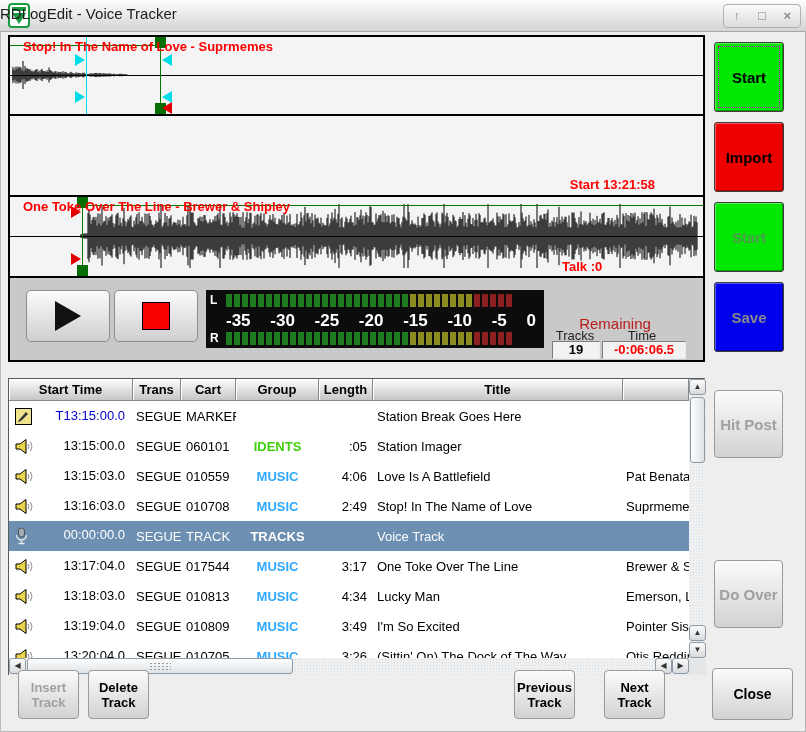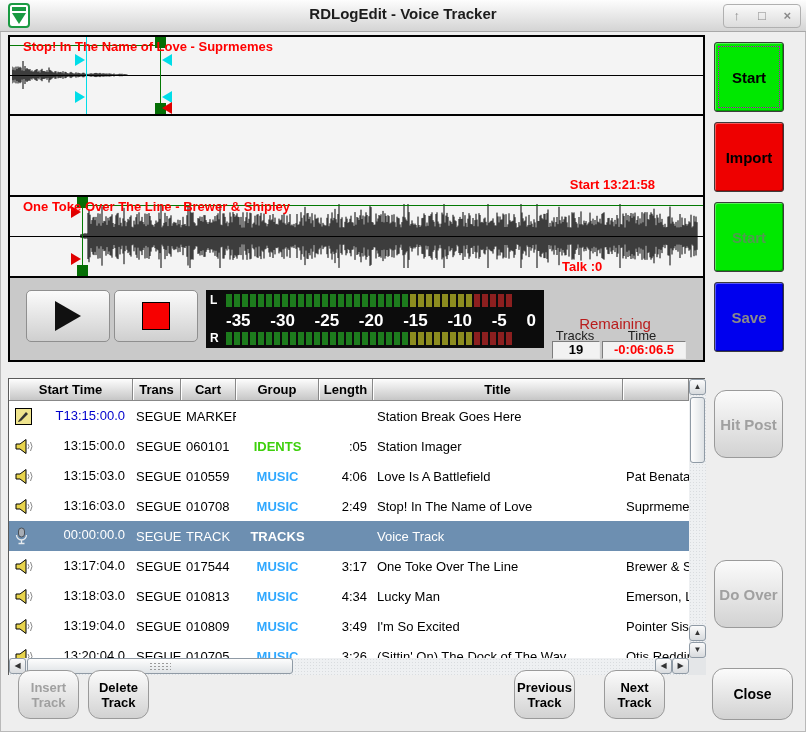--- a/index.html
+++ b/index.html
@@ -4,21 +4,21 @@
 <style>
   html,body{margin:0;padding:0}
   body{width:806px;height:732px;position:relative;background:#eeeeee;
        font-family:"Liberation Sans",sans-serif;overflow:hidden;
        box-shadow:inset 0 0 0 1px #b9b9b9}
   .abs{position:absolute}
 
   
   #titlebar{left:0;top:0;width:806px;height:31px;
     background:linear-gradient(#fdfdfd,#d4d4d4);border-bottom:1px solid #a8a8a8}
-  #win-title{left:0;right:0;top:5px;text-align:center;font-size:15px;font-weight:bold;color:#1c1c1c}
+  #win-title{left:0;right:0;top:5px;font-size:15px;font-weight:normal;color:#1c1c1c}
   #app-icon{left:8px;top:3px}
   #win-controls{right:5px;top:4px;width:76px;height:22px;background:linear-gradient(#fafafa,#dcdcdc);
     border:1px solid #b0b0b0;border-radius:4px;display:flex;align-items:center;justify-content:space-around}
   .winbtn{color:#8a8a8a;font-size:13px;font-weight:bold;line-height:20px;width:22px;text-align:center;cursor:default}
 
   
   #editor{left:8px;top:35px;width:693px;height:323px;border:2px solid #000;background:#f4f4f4}
   .pane{left:0;right:0;background:#f4f4f4;overflow:hidden}
   #pane1{top:0;height:77px;border-bottom:2px solid #000}
   #pane2{top:79px;height:79px;border-bottom:2px solid #000}
@@ -95,21 +95,21 @@
   #vthumb{left:1px;top:18px;width:15px;height:66px;background:linear-gradient(90deg,#fdfdfd,#dfe3e6);
     border:1px solid #8f9aa5;border-radius:3px;box-sizing:border-box}
   #hscroll{left:0;top:279px;width:680px;height:17px;background:#eef0f2;
     background-image:radial-gradient(#d9dcdf 1px,transparent 1px);background-size:3px 3px}
   #hthumb{left:18px;top:0px;width:266px;height:16px;background:linear-gradient(#fdfdfd,#dfe3e6);
     border:1px solid #8f9aa5;border-radius:3px;box-sizing:border-box;display:flex;align-items:center;justify-content:center}
   #hgrip{width:22px;height:9px;background-image:radial-gradient(#9a9a9a 1px,transparent 1px);background-size:4px 3px}
   #sb-corner{left:680px;top:279px;width:17px;height:17px;background:#e4e6e8}
 
   
-  .pbtn{border-radius:12px;font-weight:bold;display:flex;align-items:center;justify-content:center;
+  .pbtn{border-radius:4px;font-weight:bold;display:flex;align-items:center;justify-content:center;
     text-align:center;cursor:default;box-sizing:border-box}
   .graybtn{background:linear-gradient(#fbfbfb,#d2d2d2);border:1px solid #9a9a9a;color:#000;font-size:13px}
   .graybtn.disabled{color:#a0a0a0}
   .bigbtn{width:70px;height:70px;font-size:15px;border:1px solid #3c3c3c;border-radius:3px;
     box-shadow:inset 1px 1px 0 rgba(255,255,255,.35), inset -1px -1px 0 rgba(0,0,0,.3)}
   #btn-start-record{left:714px;top:42px;background:#00e800;color:#000;outline:1px dotted #c400c4;outline-offset:-5px}
   #btn-import{left:714px;top:122px;background:#ee0000;color:#000}
   #btn-start-play{left:714px;top:202px;background:#00e800;color:#4f9b4f}
   #btn-save{left:714px;top:282px;background:#0000ee;color:#8a8a8a}
   #btn-hitpost{left:714px;top:390px;width:69px;height:68px;font-size:15px}

